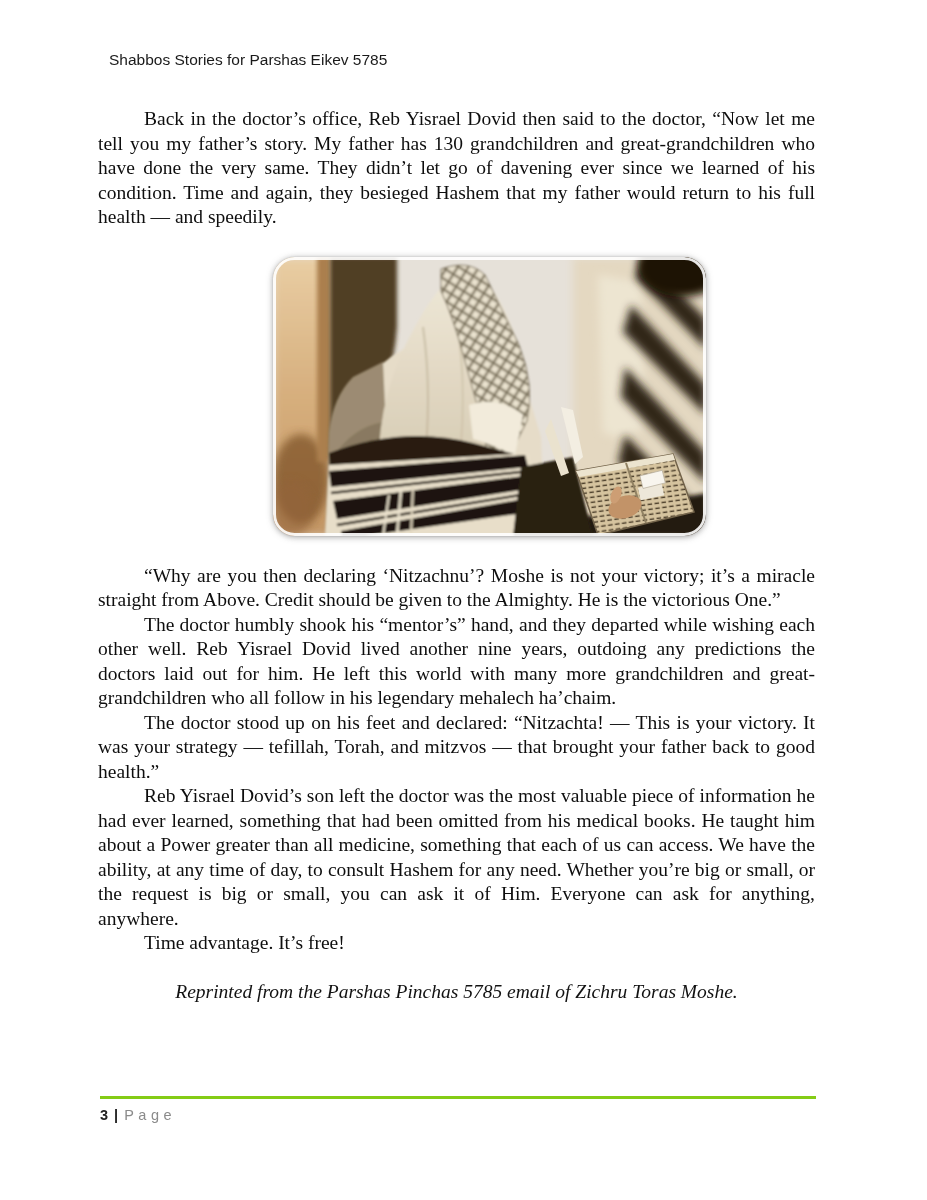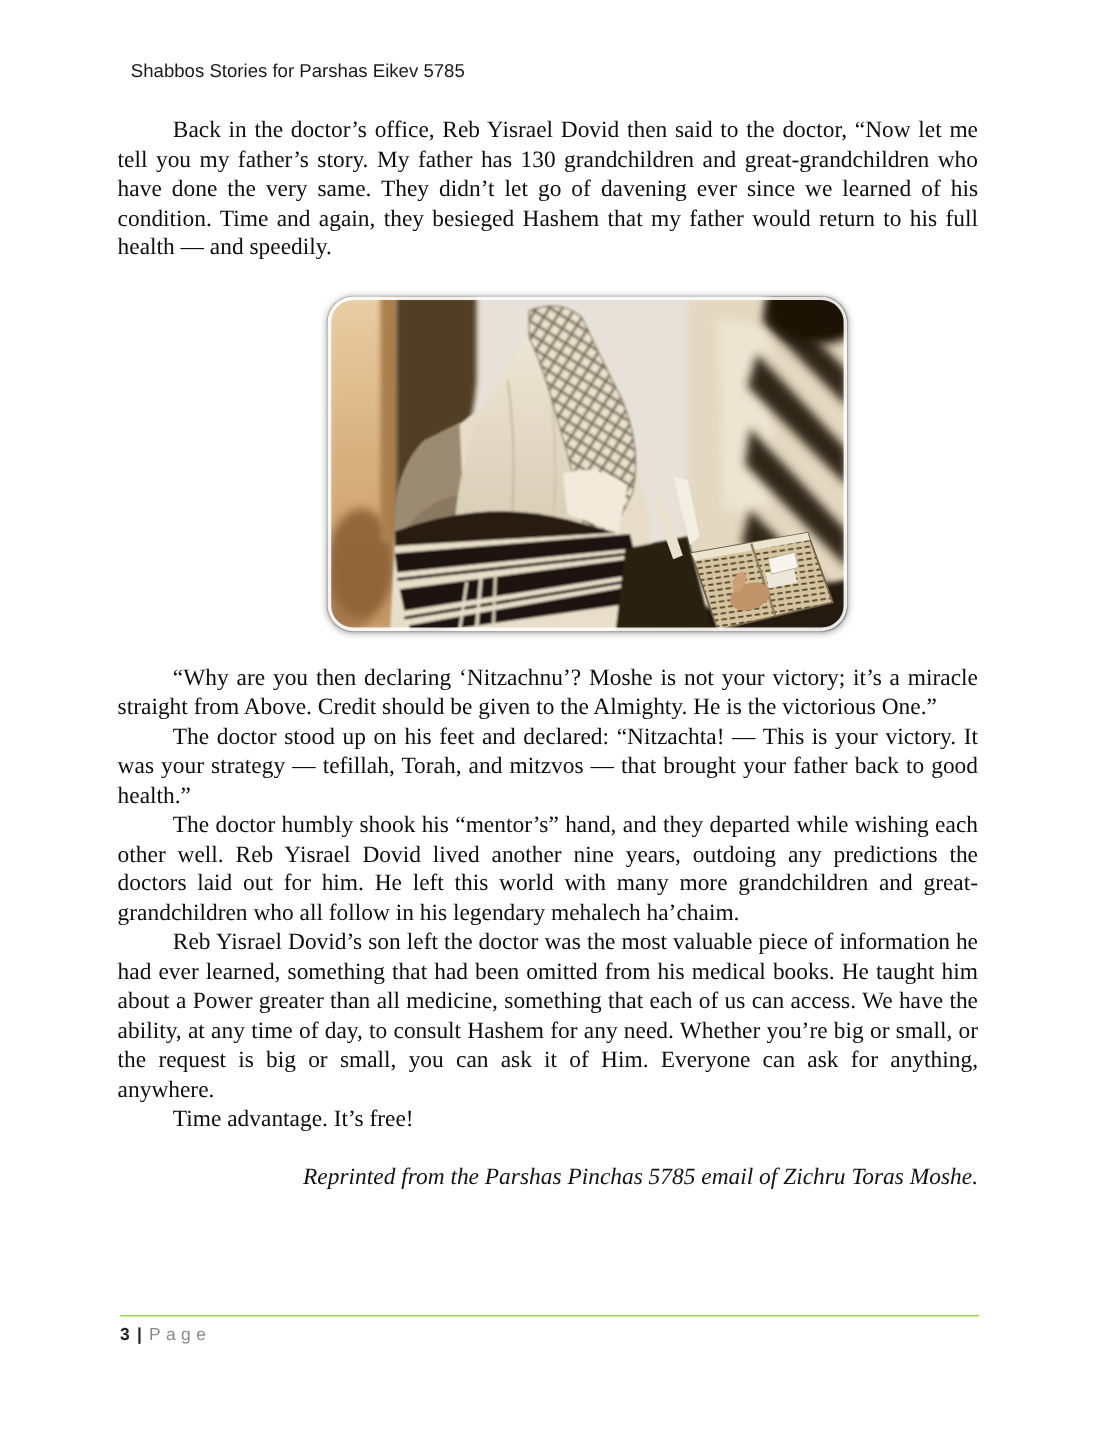--- a/index.html
+++ b/index.html
@@ -4,37 +4,37 @@
 <style>
   html,body{margin:0;padding:0;background:#ffffff;}
   .page{
     position:relative;width:927px;height:1176px;background:#ffffff;
     font-family:"Liberation Serif",serif;overflow:hidden;padding-left:28px;
   }
   .doc-header{
     position:absolute;left:109px;top:51px;
     font-family:"Liberation Sans",sans-serif;font-size:15.5px;color:#1a1a1a;
   }
-  .content{position:absolute;left:98px;top:97px;width:717px;}
+  .content{position:absolute;left:98px;top:107px;width:717px;}
   .content p{
     margin:0;font-size:19.5px;line-height:24.5px;text-align:justify;
     color:#0e0e0e;text-indent:46px;
   }
   .photo{
     width:433px;height:279px;margin:27px 0 28px 175px;border-radius:22px;
     overflow:hidden;box-shadow:0 1px 6px rgba(80,80,80,.55), 0 0 1px rgba(120,120,120,.6);
     background:#e9e6e1;
   }
   .photo svg{display:block;width:100%;height:100%;}
   p.attribution{
-    margin-top:24px;text-indent:0;font-style:italic;text-align:right;color:#121212;
+    margin-top:24px;text-indent:0;font-style:italic;text-align:center;color:#121212;
   }
   .doc-footer{
     position:absolute;left:100px;top:1096px;width:716px;
-    border-top:1px solid #84cc16;padding-top:8px;
+    border-top:3px solid #84cc16;padding-top:8px;
     font-family:"Liberation Sans",sans-serif;font-size:14.5px;
   }
   .doc-footer .num{font-weight:bold;color:#222222;}
   .doc-footer .sep{font-weight:bold;color:#222222;margin:0 6px;}
   .doc-footer .lbl{color:#8a8a8a;letter-spacing:4.5px;}
 </style>
 </head>
 <body>
 
 <div class="page">
@@ -132,22 +132,22 @@
           <rect x="366" y="228" width="24" height="13" fill="#f1ede1" transform="rotate(-12 378 234)"></rect>
           <rect x="368" y="216" width="23" height="13" fill="#fcfbf7" stroke="#b9b2a2" stroke-width=".7" transform="rotate(-14 379 222)"></rect>
         </g>
 
         <rect width="433" height="279" fill="#b98d55" opacity="0.05"></rect>
         <rect x="1.5" y="1.5" width="430" height="276" rx="20" fill="none" stroke="#ffffff" stroke-width="3" opacity=".9"></rect>
       </svg>
     </div>
 
     <p>“Why are you then declaring ‘Nitzachnu’? Moshe is not your victory; it’s a miracle straight from Above. Credit should be given to the Almighty. He is the victorious One.”</p>
+    <p>The doctor humbly shook his “mentor’s” hand, and they departed while wishing each other well. Reb Yisrael Dovid lived another nine years, outdoing any predictions the doctors laid out for him. He left this world with many more grandchildren and great-grandchildren who all follow in his legendary mehalech ha’chaim.</p>
     <p>The doctor stood up on his feet and declared: “Nitzachta! — This is your victory. It was your strategy — tefillah, Torah, and mitzvos — that brought your father back to good health.”</p>
-    <p>The doctor humbly shook his “mentor’s” hand, and they departed while wishing each other well. Reb Yisrael Dovid lived another nine years, outdoing any predictions the doctors laid out for him. He left this world with many more grandchildren and great-grandchildren who all follow in his legendary mehalech ha’chaim.</p>
     <p>Reb Yisrael Dovid’s son left the doctor was the most valuable piece of information he had ever learned, something that had been omitted from his medical books. He taught him about a Power greater than all medicine, something that each of us can access. We have the ability, at any time of day, to consult Hashem for any need. Whether you’re big or small, or the request is big or small, you can ask it of Him. Everyone can ask for anything, anywhere.</p>
     <p>Time advantage. It’s free!</p>
     <p class="attribution">Reprinted from the Parshas Pinchas 5785 email of Zichru Toras Moshe.</p>
   </div>
 
   <div class="doc-footer">
     <span class="num">3</span><span class="sep">|</span><span class="lbl">Page</span>
   </div>
 
 </div>

